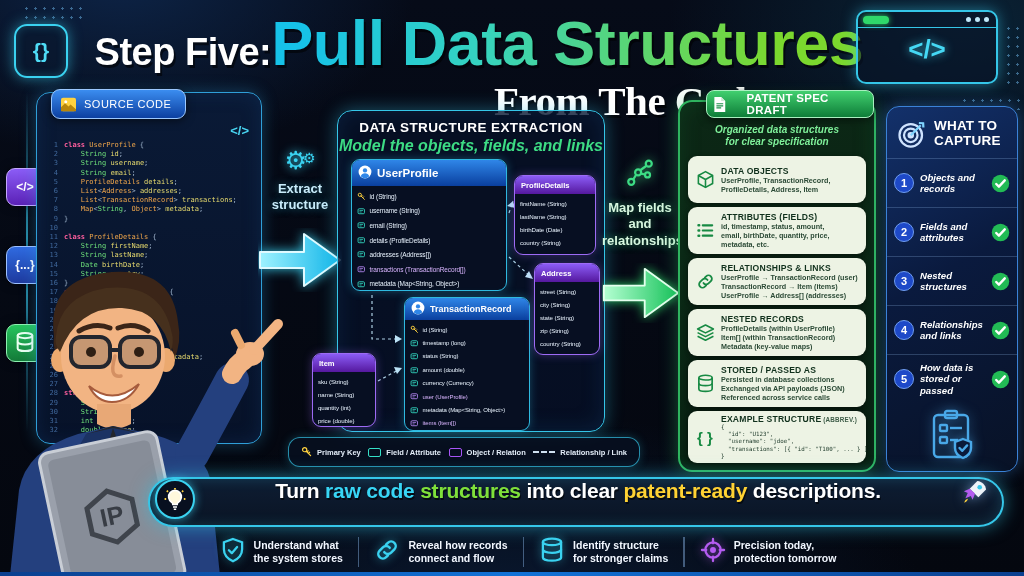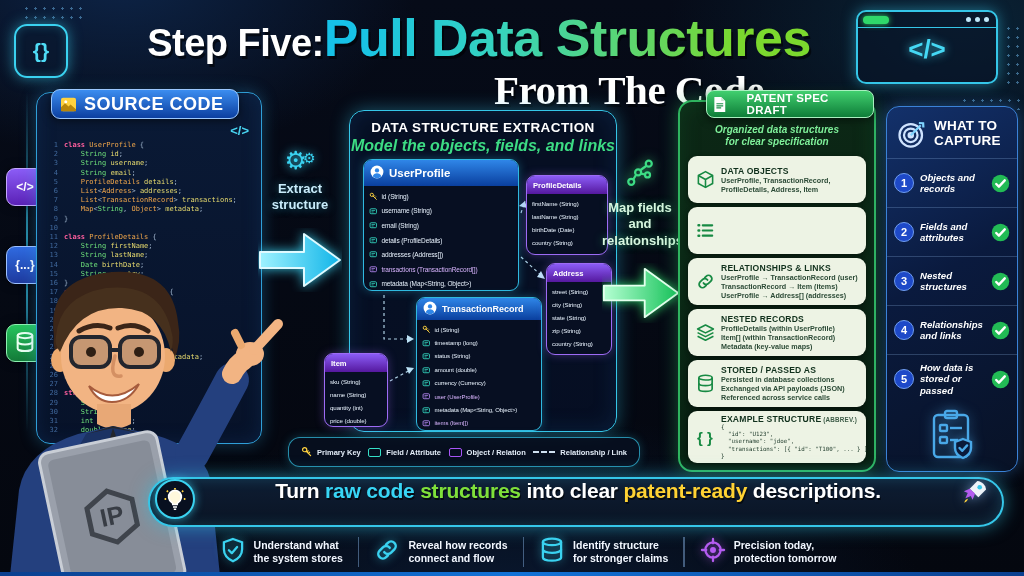--- a/index.html
+++ b/index.html
@@ -20,41 +20,41 @@
   .code-window-right{position:absolute;left:856px;top:10px;width:142px;height:74px;border:2px solid #35c6e8;border-radius:10px;
     background:rgba(8,20,40,.6);box-shadow:0 0 14px rgba(53,198,232,.5);}
   .cw-bar{position:absolute;left:0;top:0;right:0;height:16px;border-bottom:1.5px solid #35c6e8;}
   .cw-tab{position:absolute;left:5px;top:4px;width:26px;height:8px;border-radius:4px;background:#2fd96a;box-shadow:0 0 6px #2fd96a;}
   .cw-dots{position:absolute;right:7px;top:5px;display:flex;gap:4px;}
   .cw-dots i{width:5px;height:5px;border-radius:50%;background:#bfe9fa;}
   .cw-glyph{position:absolute;left:0;right:0;top:22px;text-align:center;font-weight:bold;font-size:26px;color:#45d8f4;text-shadow:0 0 10px rgba(69,216,244,.8);}
   .title-block{position:absolute;left:84px;top:12px;width:790px;text-align:center;line-height:1;}
   .t-line1{white-space:nowrap;}
   .t-step{font-size:38px;font-weight:bold;color:#fff;letter-spacing:-.5px;text-shadow:2px 3px 0 rgba(0,0,0,.55);}
-  .t-hi{font-size:52px;font-weight:bold;letter-spacing:-.5px;
+  .t-hi{font-size:63px;font-weight:bold;letter-spacing:-.5px;
     background:linear-gradient(90deg,#16c2e8 5%,#35d3c0 35%,#7bd82e 85%);
     -webkit-background-clip:text;background-clip:text;color:transparent;
     filter:drop-shadow(2px 3px 0 rgba(0,0,0,.55));}
   .t-line2{font-size:41px;font-weight:bold;color:#fff;margin-top:6px;transform:translateX(150px);letter-spacing:-.5px;text-shadow:2px 3px 0 rgba(0,0,0,.55);font-family:Liberation Serif, serif;}
 
   
   .rail-line{position:absolute;left:26px;top:92px;width:1.5px;height:340px;background:linear-gradient(rgba(53,198,232,0),rgba(53,198,232,.8),rgba(53,198,232,0));}
   .rail-icon{position:absolute;left:6px;width:38px;height:38px;border-radius:9px;display:flex;align-items:center;justify-content:center;
     font-weight:bold;font-size:12px;color:#fff;box-shadow:0 0 10px rgba(0,0,0,.5);}
   .rail-code{top:168px;background:linear-gradient(#8b5cf6,#5b21b6);border:1.5px solid #c4a7ff;}
   .rail-braces{top:246px;background:linear-gradient(#2f6ae0,#1e3a9e);border:1.5px solid #9cc0ff;}
   .rail-db{top:324px;background:linear-gradient(#27c45e,#137a38);border:1.5px solid #8df0b0;}
   .rail-db svg{width:22px;height:22px;color:#eafff1;}
 
   
   .source-panel{position:absolute;left:36px;top:92px;width:226px;height:352px;border:1.5px solid #2f9fd8;border-radius:14px;
     background:linear-gradient(#0a1a36,#071229);box-shadow:0 0 16px rgba(47,159,216,.35), inset 0 0 18px rgba(20,60,110,.35);}
   .source-badge{position:absolute;left:14px;top:-4px;height:30px;padding:0 14px 0 8px;border-radius:9px;display:flex;align-items:center;gap:7px;
     background:linear-gradient(#3b8df0,#0c3fa0);border:1.5px solid #9cc8ff;box-shadow:0 2px 8px rgba(0,0,0,.5);}
-  .source-badge .txt{font-size:18px;font-weight:bold;letter-spacing:.5px;}
+  .source-badge .txt{font-size:11px;font-weight:normal;letter-spacing:.5px;}
   .source-badge svg{width:17px;height:15px;}
   .source-corner{position:absolute;right:12px;top:30px;font-size:13px;font-weight:bold;color:#49d6f2;}
   .code-area{position:absolute;left:6px;right:4px;top:48px;bottom:4px;overflow:hidden;font-family:"DejaVu Sans Mono",monospace;font-size:7px;line-height:9.2px;}
   .code-line{display:flex;white-space:pre;}
   .ln-num{width:15px;text-align:right;margin-right:6px;color:#40689c;flex:none;}
   .tk-kw{color:#ff5f9e;font-weight:bold;}
   .tk-ty{color:#6ee07a;}
   .tk-cl{color:#f0a64b;}
   .tk-id{color:#e6da6e;}
   .tk-p{color:#9fb4cc;}
@@ -66,21 +66,21 @@
   .gear-small{font-size:14px;vertical-align:6px;margin-left:-4px;}
   .trans-label{margin-top:8px;font-size:13px;font-weight:bold;color:#c9ecfb;line-height:1.25;text-shadow:0 0 8px rgba(58,210,240,.5);}
   .arrow-svg{display:block;margin:14px auto 0;}
   .map-zone{position:absolute;left:602px;top:158px;width:76px;text-align:center;}
   .map-zone .trans-label{color:#d7f7df;text-shadow:0 0 8px rgba(61,220,132,.6);}
   .map-icon{color:#3ddc84;}
   .map-icon svg{width:30px;height:30px;filter:drop-shadow(0 0 6px rgba(61,220,132,.8));}
 
   
   .extract-panel{position:absolute;left:337px;top:110px;width:268px;height:322px;border:1.5px solid #35c6e8;border-radius:15px;
-    background:rgba(7,17,40,.78);box-shadow:0 0 18px rgba(53,198,232,.4), inset 0 0 22px rgba(20,70,120,.3);margin-left:12px;}
+    background:rgba(7,17,40,.78);box-shadow:0 0 18px rgba(53,198,232,.4), inset 0 0 22px rgba(20,70,120,.3);}
   .ep-title{margin-top:9px;text-align:center;font-size:13.5px;font-weight:bold;letter-spacing:.4px;}
   .ep-sub{text-align:center;font-size:16px;font-style:italic;font-weight:bold;color:#3ddc84;margin-top:2px;}
   .entity{position:absolute;border-radius:9px;background:#070f22;border:1.2px solid #2fb9e0;box-shadow:0 0 10px rgba(47,185,224,.35);overflow:hidden;}
   .entity.purple{border-color:#9d6bf5;box-shadow:0 0 10px rgba(157,107,245,.35);}
   .ent-head{display:flex;align-items:center;gap:5px;padding:0 6px;background:linear-gradient(#2f86e8,#0a3f9e);font-weight:bold;}
   .entity.purple .ent-head{background:linear-gradient(#8b5cf6,#55189e);}
   .ent-head svg{width:14px;height:14px;flex:none;}
   .ent-body{padding:3px 5px;}
   .ent-row{display:flex;align-items:center;gap:4px;color:#e8f2fd;letter-spacing:-.1px;white-space:nowrap;}
   .ent-row.acc-purple{color:#d8b4fe;}
@@ -589,20 +589,26 @@
             <div class="pp-ln">ProfileDetails, Address, Item</div>
           </div>
         </div>
         <div class="pp-card">
           <span class="pp-ic">
             <svg viewBox="0 0 24 24" stroke="currentColor" stroke-width="2.6" stroke-linecap="round" fill="none">
               <path d="M8.5 5.5h12M8.5 12h12M8.5 18.5h12"></path>
               <path d="M3.2 5.5h.8M3.2 12h.8M3.2 18.5h.8" stroke-width="3.2"></path>
             </svg>
           </span>
+          <div>
+            <div class="pp-tt">ATTRIBUTES (FIELDS)</div>
+            <div class="pp-ln">id, timestamp, status, amount,</div>
+            <div class="pp-ln">email, birthDate, quantity, price,</div>
+            <div class="pp-ln">metadata, etc.</div>
+          </div>
         </div>
         <div class="pp-card">
           <span class="pp-ic">
             <svg viewBox="0 0 24 24" fill="none" stroke="currentColor" stroke-width="2.3" stroke-linecap="round">
               <path d="M9.5 14a4.2 4.2 0 0 0 6.3.4l3-3a4.2 4.2 0 0 0-6-6l-1.7 1.7"></path>
               <path d="M14.5 10a4.2 4.2 0 0 0-6.3-.4l-3 3a4.2 4.2 0 0 0 6 6l1.7-1.7"></path>
             </svg>
           </span>
           <div>
             <div class="pp-tt">RELATIONSHIPS &amp; LINKS</div>

